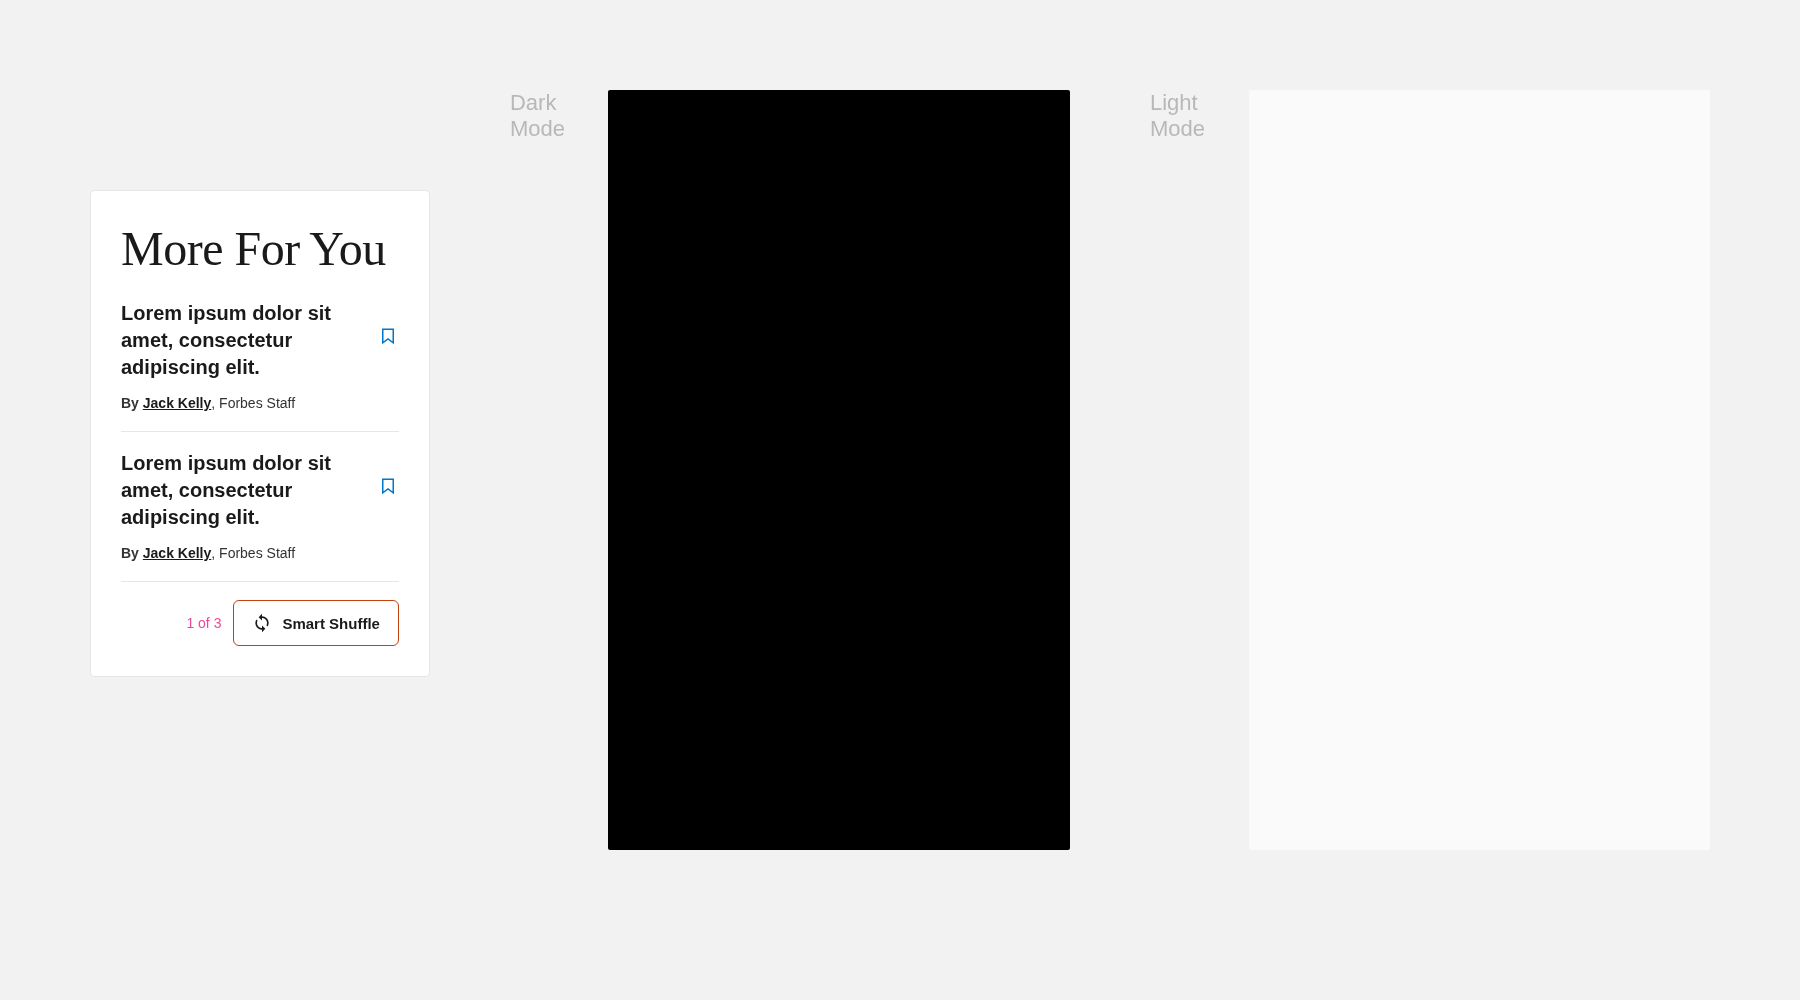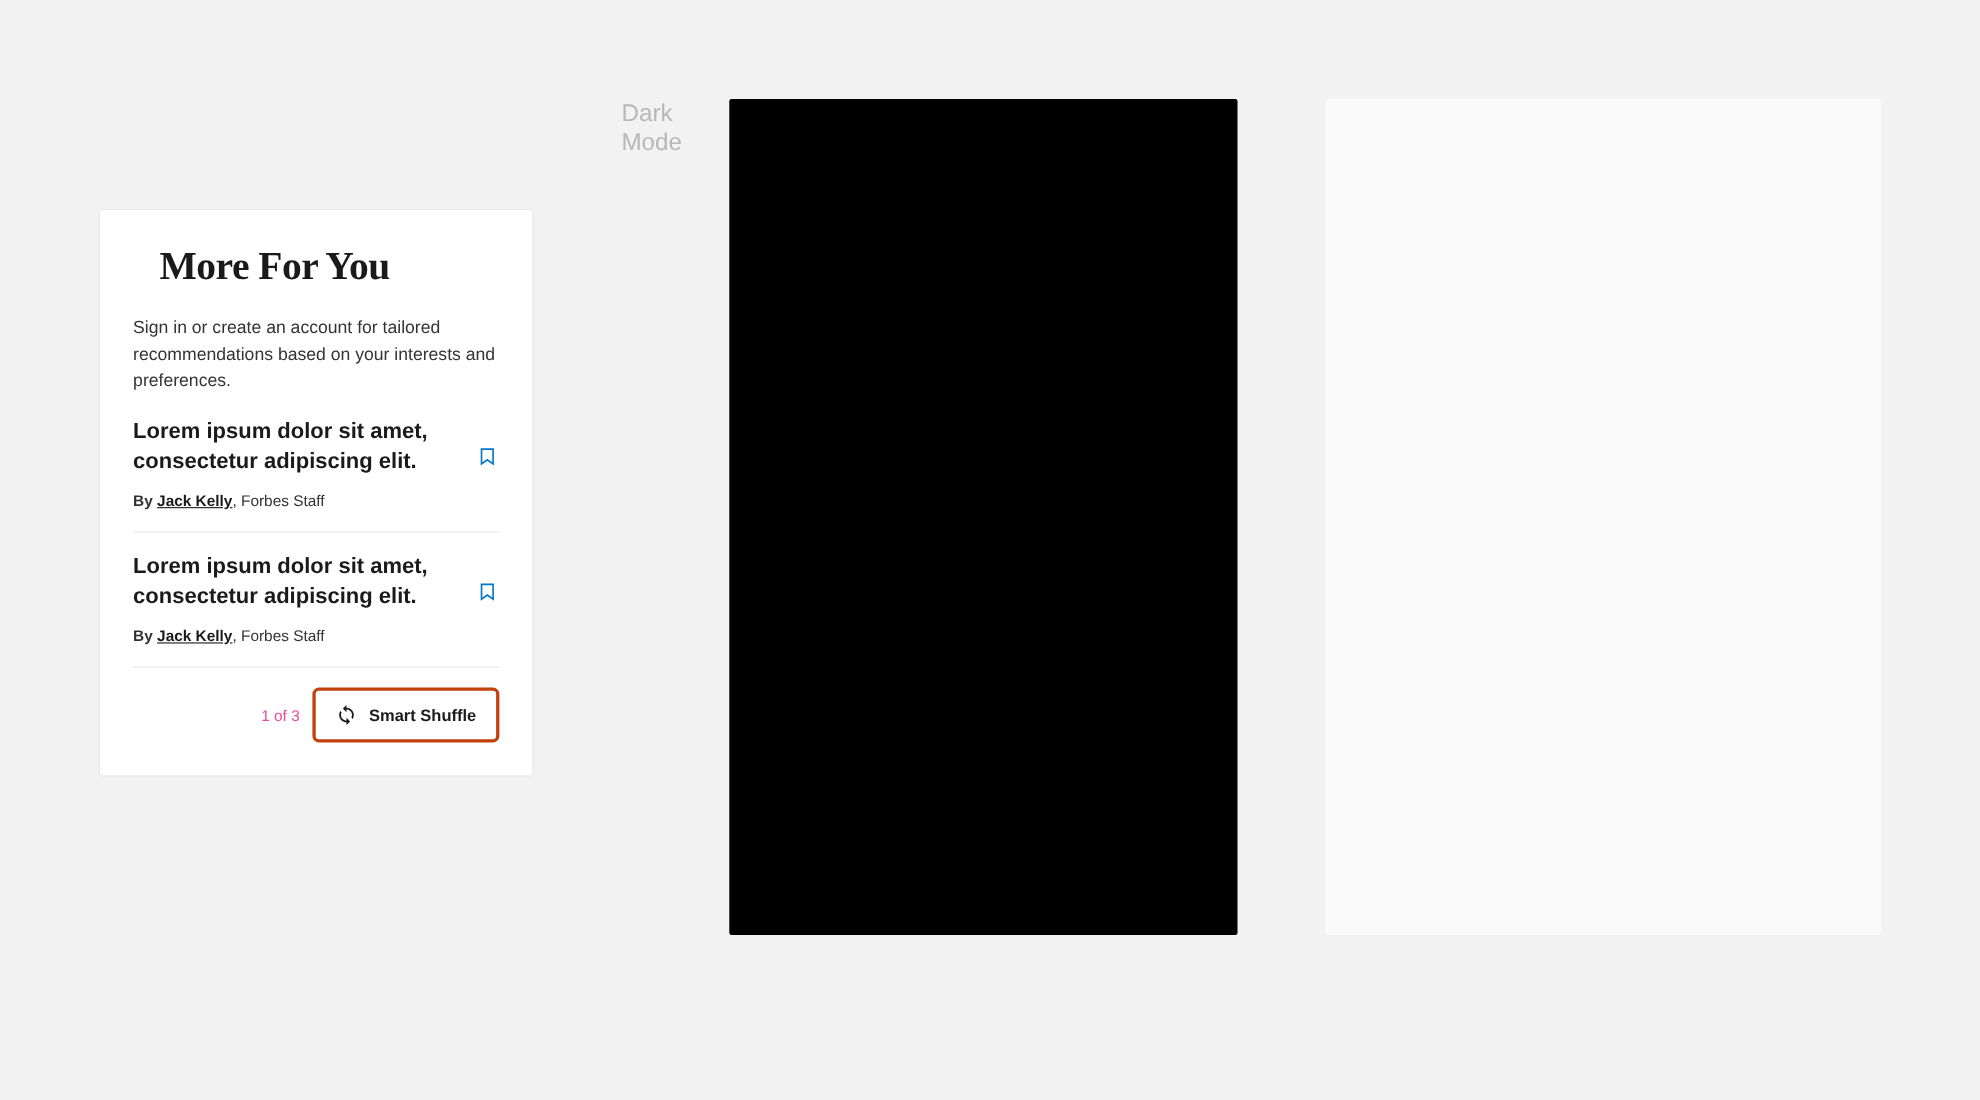--- a/index.html
+++ b/index.html
@@ -23,26 +23,25 @@
     .card {
       background: #ffffff;
       border: 1px solid #e6e6e6;
       border-radius: 4px;
       width: 430px;
       padding: 30px;
       margin-top: 100px;
     }
     .card-title {
       font-family: Georgia, 'Times New Roman', serif;
-      font-size: 36px;
-      font-weight: 700;
+      font-size: 48px;
+      font-weight: 400;
       color: #1a1a1a;
       margin-bottom: 24px;
       letter-spacing: -0.5px;
-      margin-left: 24px;
     }
     .card-description {
       font-size: 16px;
       line-height: 1.5;
       color: #333333;
       margin-bottom: 20px;
     }
     .sign-in-button {
       background: #006cb7;
       color: #ffffff;
@@ -109,21 +108,21 @@
     }
     .pager {
       font-size: 14px;
       color: #ec4899;
     }
     .shuffle-button {
       display: inline-flex;
       align-items: center;
       gap: 10px;
       background: #ffffff;
-      border: 3px solid #c2410c;
+      border: 1px solid #c2410c;
       border-radius: 6px;
       padding: 12px 18px;
       font-size: 15px;
       font-weight: 600;
       color: #1a1a1a;
       cursor: pointer;
     }
     .shuffle-icon {
       width: 20px;
       height: 20px;
@@ -154,21 +153,20 @@
     .mode-panel.light {
       background: #fafafa;
     }
   </style>
 </head>
 <body>
 
 <div class="canvas">
   <div class="card">
     <h2 class="card-title">More For You</h2>
-    <p class="card-description">Sign in or create an account for tailored recommendations based on your interests and preferences.</p>
 
     <div class="article">
       <h3 class="article-title">Lorem ipsum dolor sit amet, consectetur adipiscing elit.</h3>
       <div class="article-byline">
         <span class="by">By </span><a class="article-author">Jack Kelly</a><span>, Forbes Staff</span>
       </div>
       <div class="bookmark-icon">
         <svg viewBox="0 0 24 24">
             <path d="M5 3 L19 3 L19 21 L12 16 L5 21 Z"></path>
           </svg>
@@ -199,15 +197,16 @@
       </button>
     </div>
   </div>
 
   <div class="mode-col">
     <div class="mode-label">Dark Mode</div>
     <div class="mode-panel dark"></div>
   </div>
 
   <div class="mode-col">
+    <div class="mode-label">Light Mode</div>
     <div class="mode-panel light"></div>
   </div>
 </div>
 
 </body></html>

